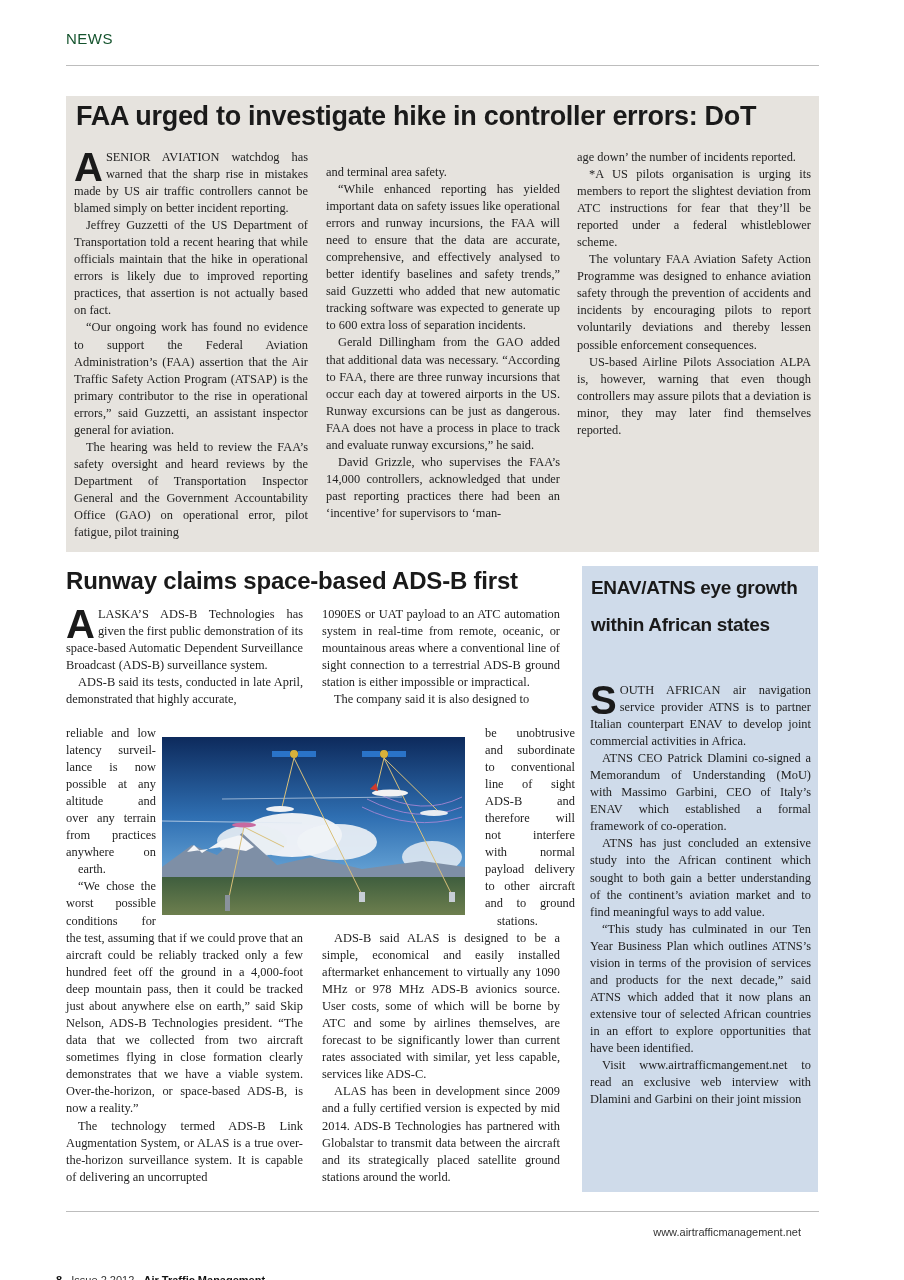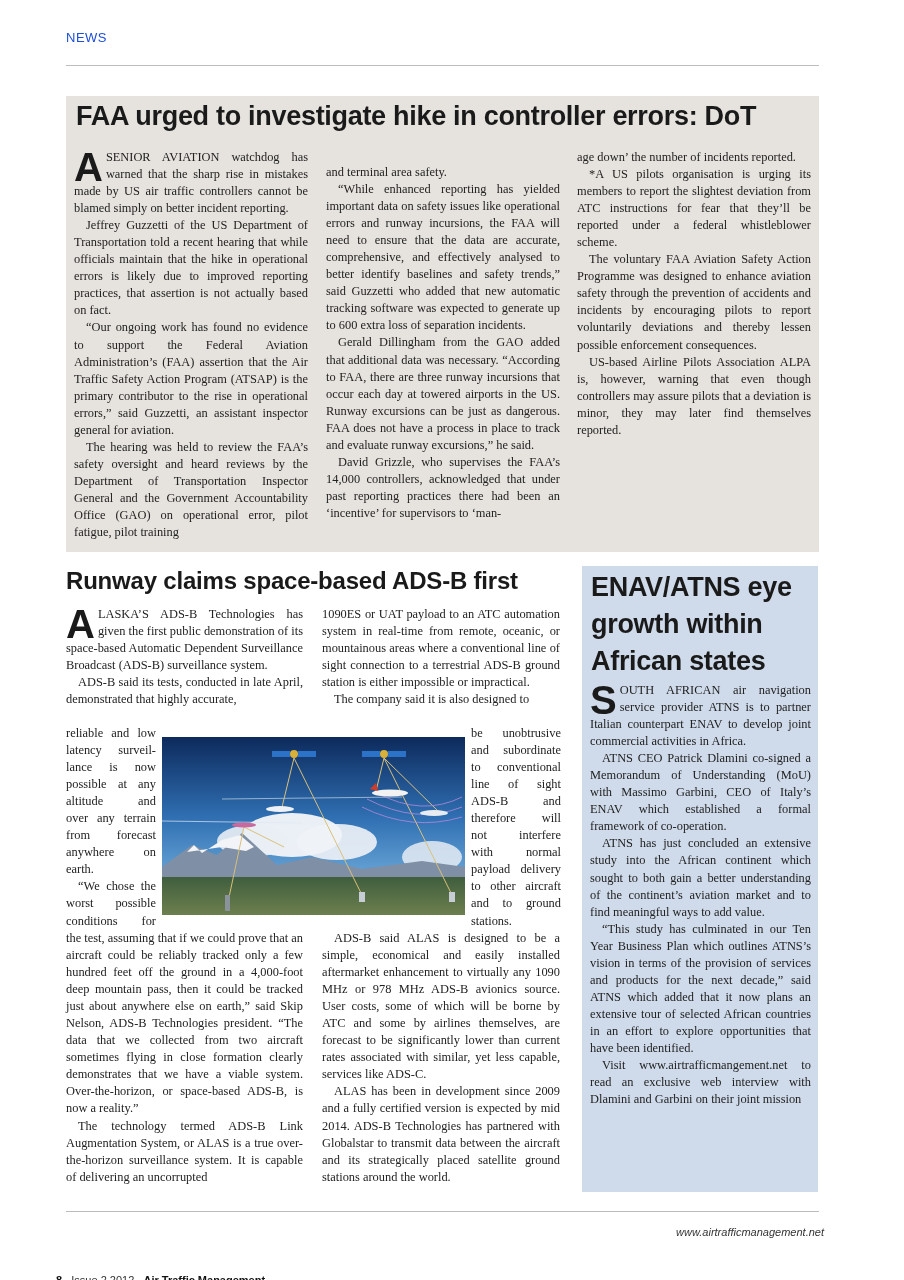--- a/index.html
+++ b/index.html
@@ -1,33 +1,33 @@
 <!DOCTYPE html>
 <html><head>
 <meta charset="utf-8">
 <style>
   html,body{margin:0;padding:0;background:#fff;}
   body{width:904px;height:1280px;position:relative;overflow:hidden;font-family:"Liberation Serif",serif;color:#222;}
-  .section-label{position:absolute;left:66px;top:30px;font-family:"Liberation Sans",sans-serif;font-size:13px;letter-spacing:0.5px;color:#1d4ed8;}
+  .section-label{position:absolute;left:66px;top:30px;font-family:"Liberation Sans",sans-serif;font-size:15px;letter-spacing:0.5px;color:#14532d;}
   .rule{position:absolute;left:66px;width:753px;height:1px;background:#bdbdbd;}
   .box-gray{position:absolute;left:66px;top:96px;width:753px;height:456px;background:#e6e3de;}
   .headline{font-family:"Liberation Sans",sans-serif;font-weight:bold;color:#1a1a1a;margin:0;}
   .h1{position:absolute;left:76px;top:101px;font-size:27px;letter-spacing:-0.3px;white-space:nowrap;text-align:right;}
   .col{position:absolute;font-size:12.4px;line-height:17.05px;text-align:justify;hyphens:manual;}
   .col p{margin:0;text-indent:12px;}
   .col p.first{text-indent:0;}
   .drop{float:left;font-family:"Liberation Sans",sans-serif;font-weight:bold;font-size:40px;line-height:32px;margin:2px 3px 0 0;color:#1a1a1a;}
   .h2{position:absolute;left:66px;top:567px;font-size:24px;letter-spacing:-0.2px;white-space:nowrap;}
   .box-blue{position:absolute;left:582px;top:566px;width:236px;height:626px;background:#cfdbea;}
-  .h3{position:absolute;left:591px;top:569px;width:225px;font-size:27px;line-height:37px;letter-spacing:-0.3px;}
+  .h3{position:absolute;left:591px;top:569px;width:225px;font-size:19px;line-height:37px;letter-spacing:-0.3px;}
   .photo{position:absolute;left:162px;top:737px;width:303px;height:178px;overflow:hidden;}
   .wrap-left{position:absolute;left:66px;top:725px;width:90px;font-size:12.4px;line-height:17.05px;text-align:justify;}
-  .wrap-right{position:absolute;left:471px;top:725px;width:90px;font-size:12.4px;line-height:17.05px;text-align:justify;font-family:Liberation Serif, serif;}
+  .wrap-right{position:absolute;left:485px;top:725px;width:90px;font-size:12.4px;line-height:17.05px;text-align:justify;font-family:Liberation Serif, serif;}
   .wrap-left p,.wrap-right p{margin:0;text-align:justify;text-align-last:justify;}
-  .wrap-left p.last,.wrap-right p.last{text-align-last:left;}
+  .wrap-left p.last,.wrap-right p.last{text-align-last:left;margin-left:12px;}
   .footer{position:absolute;top:1226px;font-family:"Liberation Sans",sans-serif;font-size:11px;color:#333;}
   .footer b{color:#111;}
   .bold-p{font-weight:normal;}
 </style>
 </head>
 <body>
 
 <div class="section-label">NEWS</div>
 <div class="rule" style="top:65px;"></div>
 
@@ -64,21 +64,21 @@
   <p>The company said it is also designed to</p>
 </div>
 
 <div class="wrap-left">
   <p>reliable and low</p>
   <p>latency surveil-</p>
   <p>lance is now</p>
   <p>possible at any</p>
   <p>altitude and</p>
   <p>over any terrain</p>
-  <p>from forecast</p>
+  <p>from practices</p>
   <p>anywhere on</p>
   <p class="last">earth.</p>
   <p style="text-indent:12px;">“We chose the</p>
   <p>worst possible</p>
   <p>conditions for</p>
 </div>
 
 <div class="photo" title="Illustration of satellites relaying ADS-B signals from aircraft over mountains to ground stations">
   <svg width="303" height="178" viewBox="0 0 303 178">
     <defs>
@@ -167,13 +167,13 @@
   <p>“This study has culminated in our Ten Year Business Plan which outlines ATNS’s vision in terms of the provi­sion of services and products for the next decade,” said ATNS which added that it now plans an extensive tour of selected African countries in an effort to explore opportunities that have been identified.</p>
   <p class="bold-p">Visit www.airtrafficmangement.net to read an exclusive web interview with Dlamini and Garbini on their joint mission</p>
 </div>
 
 <div class="rule" style="top:1211px;"></div>
 <div class="footer" style="left:56px;margin-top:48px;">
   <b>8</b>&nbsp;&nbsp;
   <span>Issue 2  2012</span>&nbsp;&nbsp;
   <b>Air Traffic Management</b>
 </div>
-<div class="footer" style="right:80px;font-style:italic;">www.airtrafficmanagement.net</div>
+<div class="footer" style="right:103px;">www.airtrafficmanagement.net</div>
 
 </body></html>

